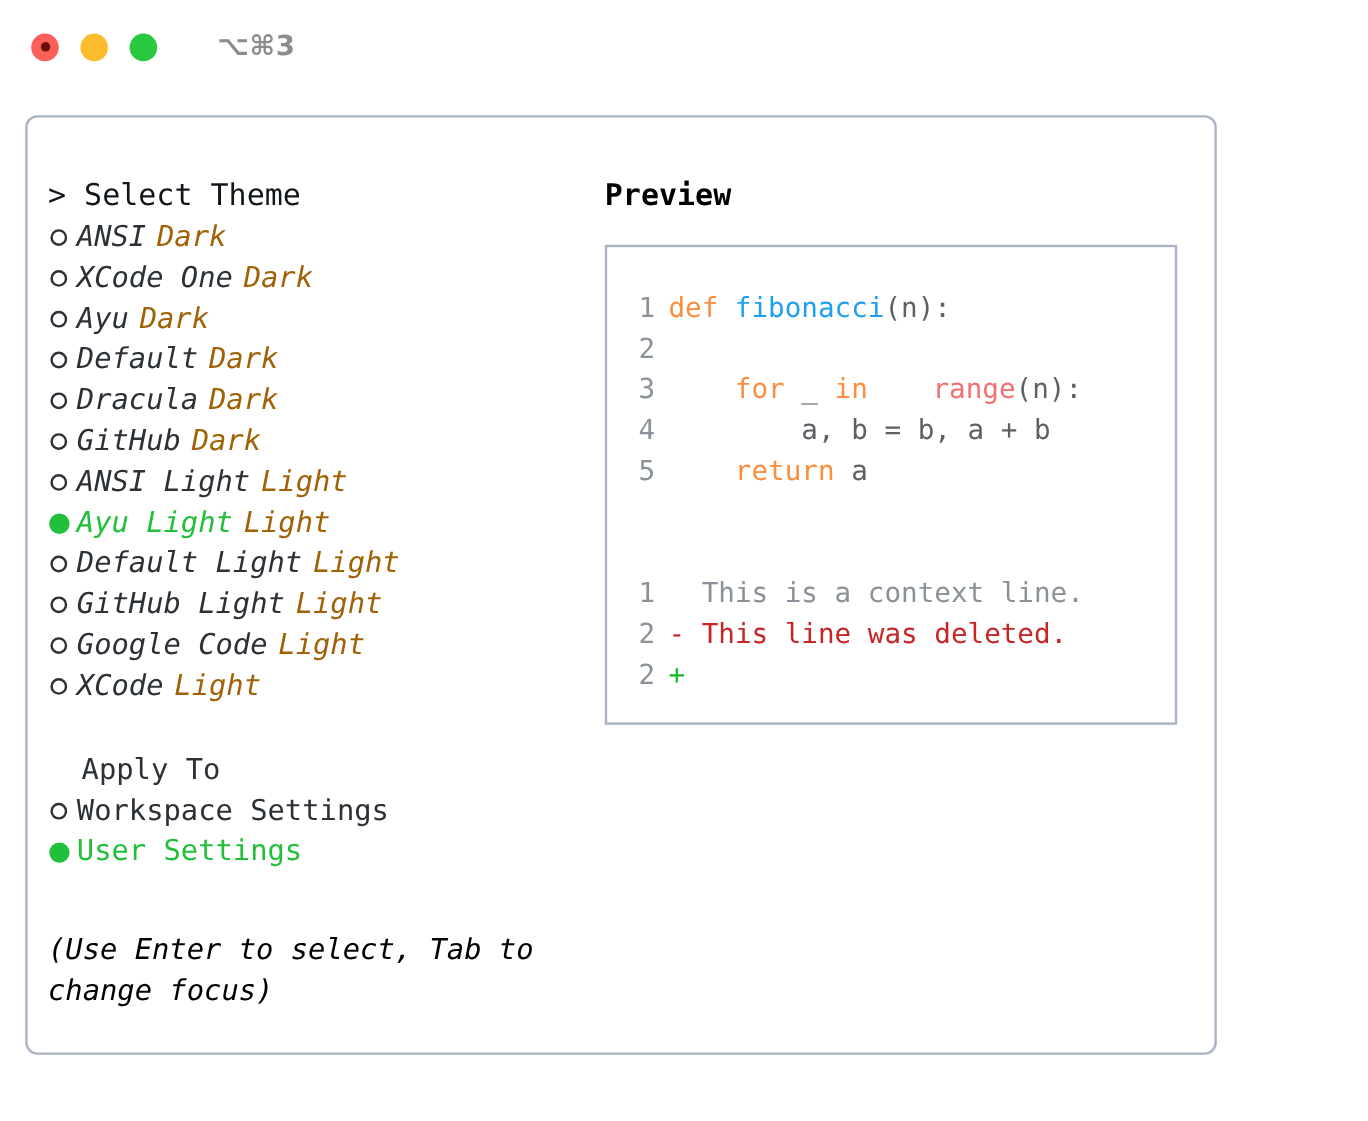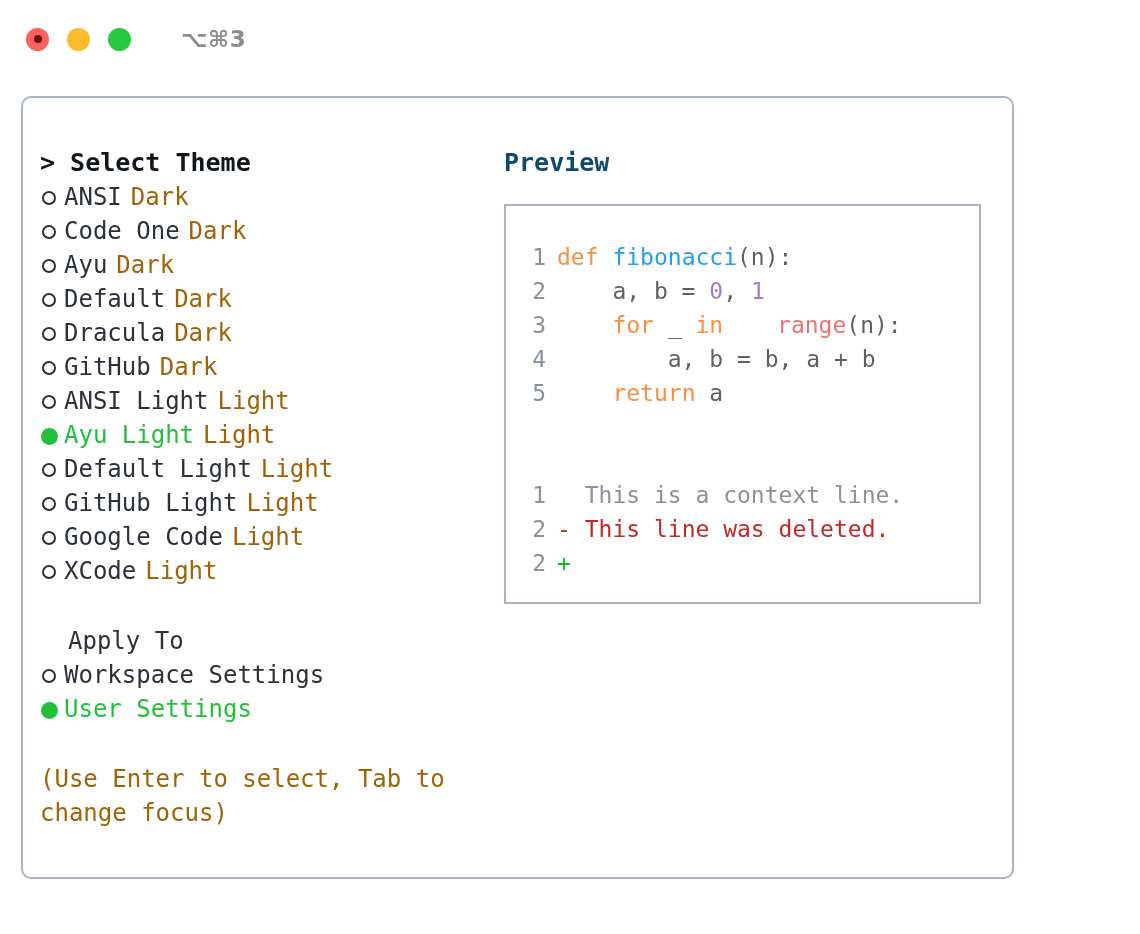--- a/index.html
+++ b/index.html
@@ -84,26 +84,26 @@
   .columns {
     display: flex;
     padding: 48px 0 0 0;
   }
   .col-left  { width: 462px; padding-left: 17px; box-sizing: border-box; }
   .col-right { flex: 1; padding-left: 19px; box-sizing: border-box; }
 
   
   .section-header {
     font-size: 25px;
-    font-weight: 700;
+    font-weight: 400;
     color: #11161c;
     line-height: 34px;
     white-space: pre;
   }
-  .theme-list { margin-top: 0; }
+  .theme-list { margin-top: 0; font-style: italic; }
   .theme-row {
     display: flex;
     align-items: baseline;
     height: 34px;
     font-size: 24px;
     line-height: 34px;
     white-space: pre;
   }
   .radio {
     display: inline-block;
@@ -137,33 +137,34 @@
   .apply-block { margin-top: 36px; }
   .apply-title {
     font-size: 24px;
     line-height: 34px;
     color: #2c3138;
     padding-left: 28px;
     white-space: pre;
     margin-top: 20px;
   }
   .hint {
-    margin-top: 36px;
+    margin-top: 48px;
     font-size: 24px;
     line-height: 34px;
-    color: #a16207;
+    color: #000000;
     width: 420px;
     white-space: pre-wrap;
+    font-style: italic;
   }
 
   
   .preview-label {
     font-size: 25px;
     font-weight: 700;
-    color: #0c4a6e;
+    color: #000000;
     line-height: 34px;
     white-space: pre;
   }
   .preview-box {
     margin-top: 24px;
     width: 477px;
     height: 400px;
     border: 2px solid #aab4c4;
     box-sizing: border-box;
     background: #ffffff;
@@ -220,21 +221,21 @@
         <div class="theme-list">
 
           <div class="theme-row">
             <span class="radio"><span class="ring"></span></span>
             <span class="theme-name">ANSI</span>
             <span class="theme-kind">Dark</span>
           </div>
 
           <div class="theme-row">
             <span class="radio"><span class="ring"></span></span>
-            <span class="theme-name">Code One</span>
+            <span class="theme-name">XCode One</span>
             <span class="theme-kind">Dark</span>
           </div>
 
           <div class="theme-row">
             <span class="radio"><span class="ring"></span></span>
             <span class="theme-name">Ayu</span>
             <span class="theme-kind">Dark</span>
           </div>
 
           <div class="theme-row">
@@ -316,21 +317,20 @@
 
         <div class="preview-box">
 
           <div class="code-line">
             <span class="lineno">1</span>
             <span><span class="tok-kw">def </span><span class="tok-fn">fibonacci</span><span class="tok-plain">(n):</span></span>
           </div>
 
           <div class="code-line">
             <span class="lineno">2</span>
-            <span><span class="tok-plain">    a, b = </span><span class="tok-num">0</span><span class="tok-plain">, </span><span class="tok-num">1</span></span>
           </div>
 
           <div class="code-line">
             <span class="lineno">3</span>
             <span><span class="tok-plain">    </span><span class="tok-kw">for</span><span class="tok-plain"> _ </span><span class="tok-kw">in</span><span class="tok-plain"> </span><span class="tok-builtin">range</span><span class="tok-plain">(n):</span></span>
           </div>
 
           <div class="code-line">
             <span class="lineno">4</span>
             <span><span class="tok-plain">        a, b = b, a + b</span></span>

